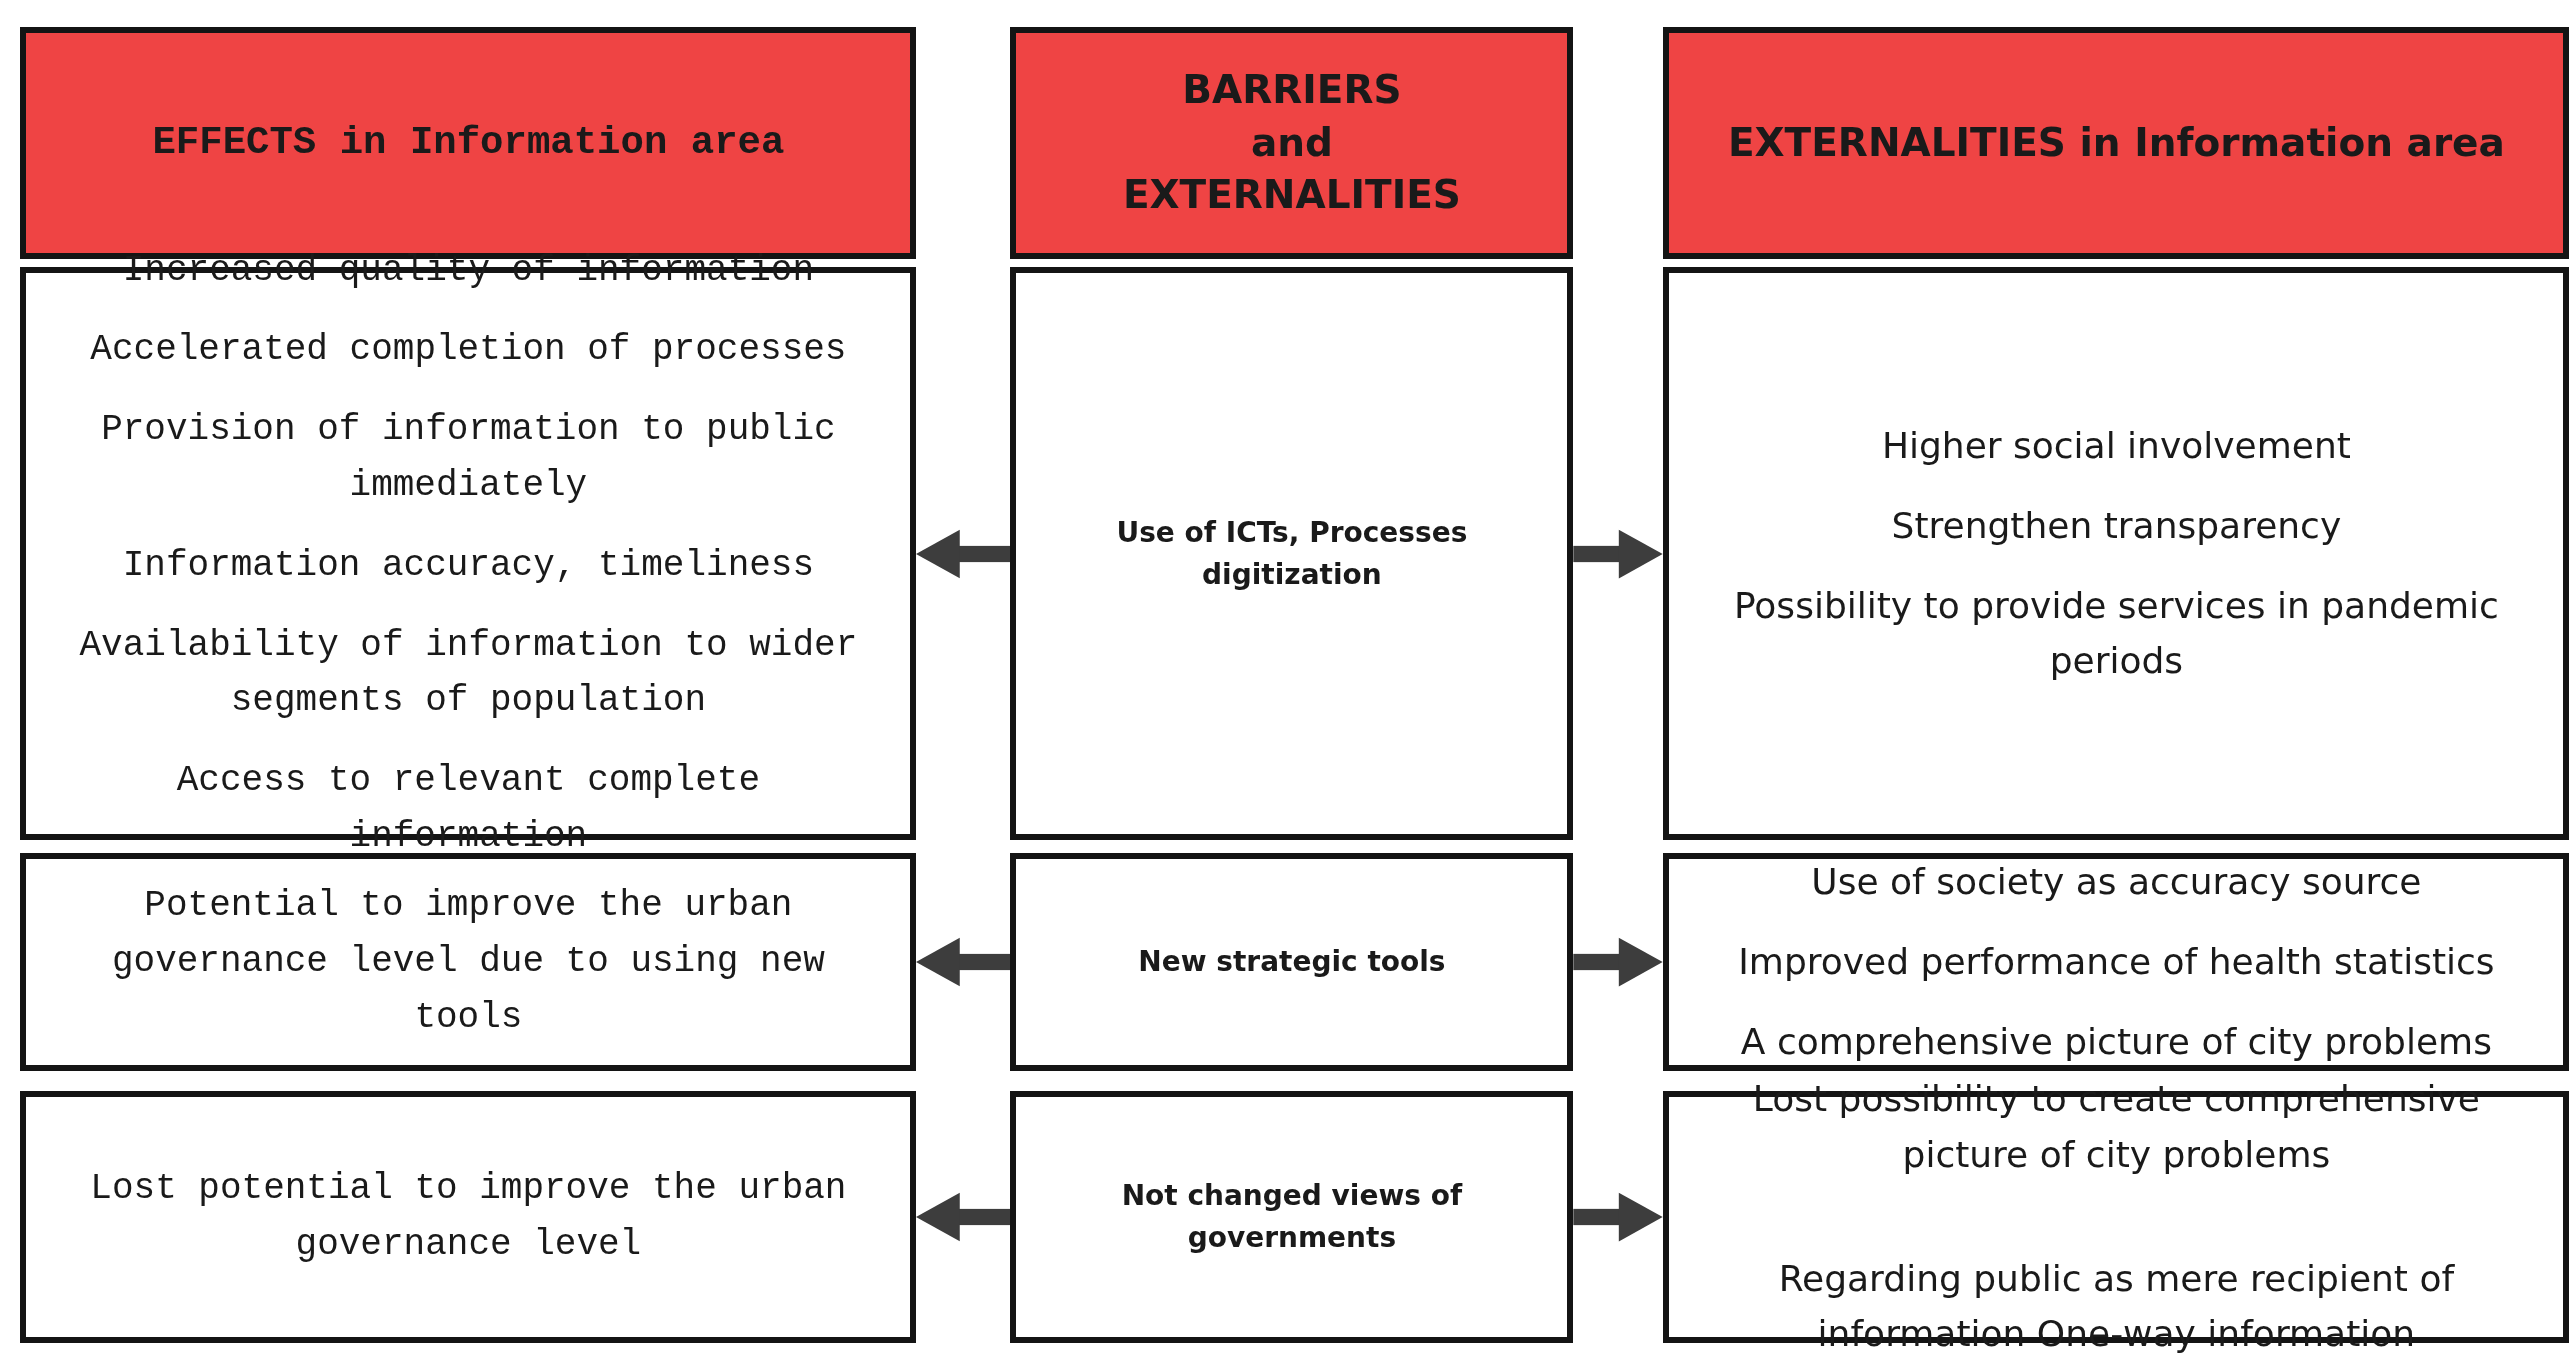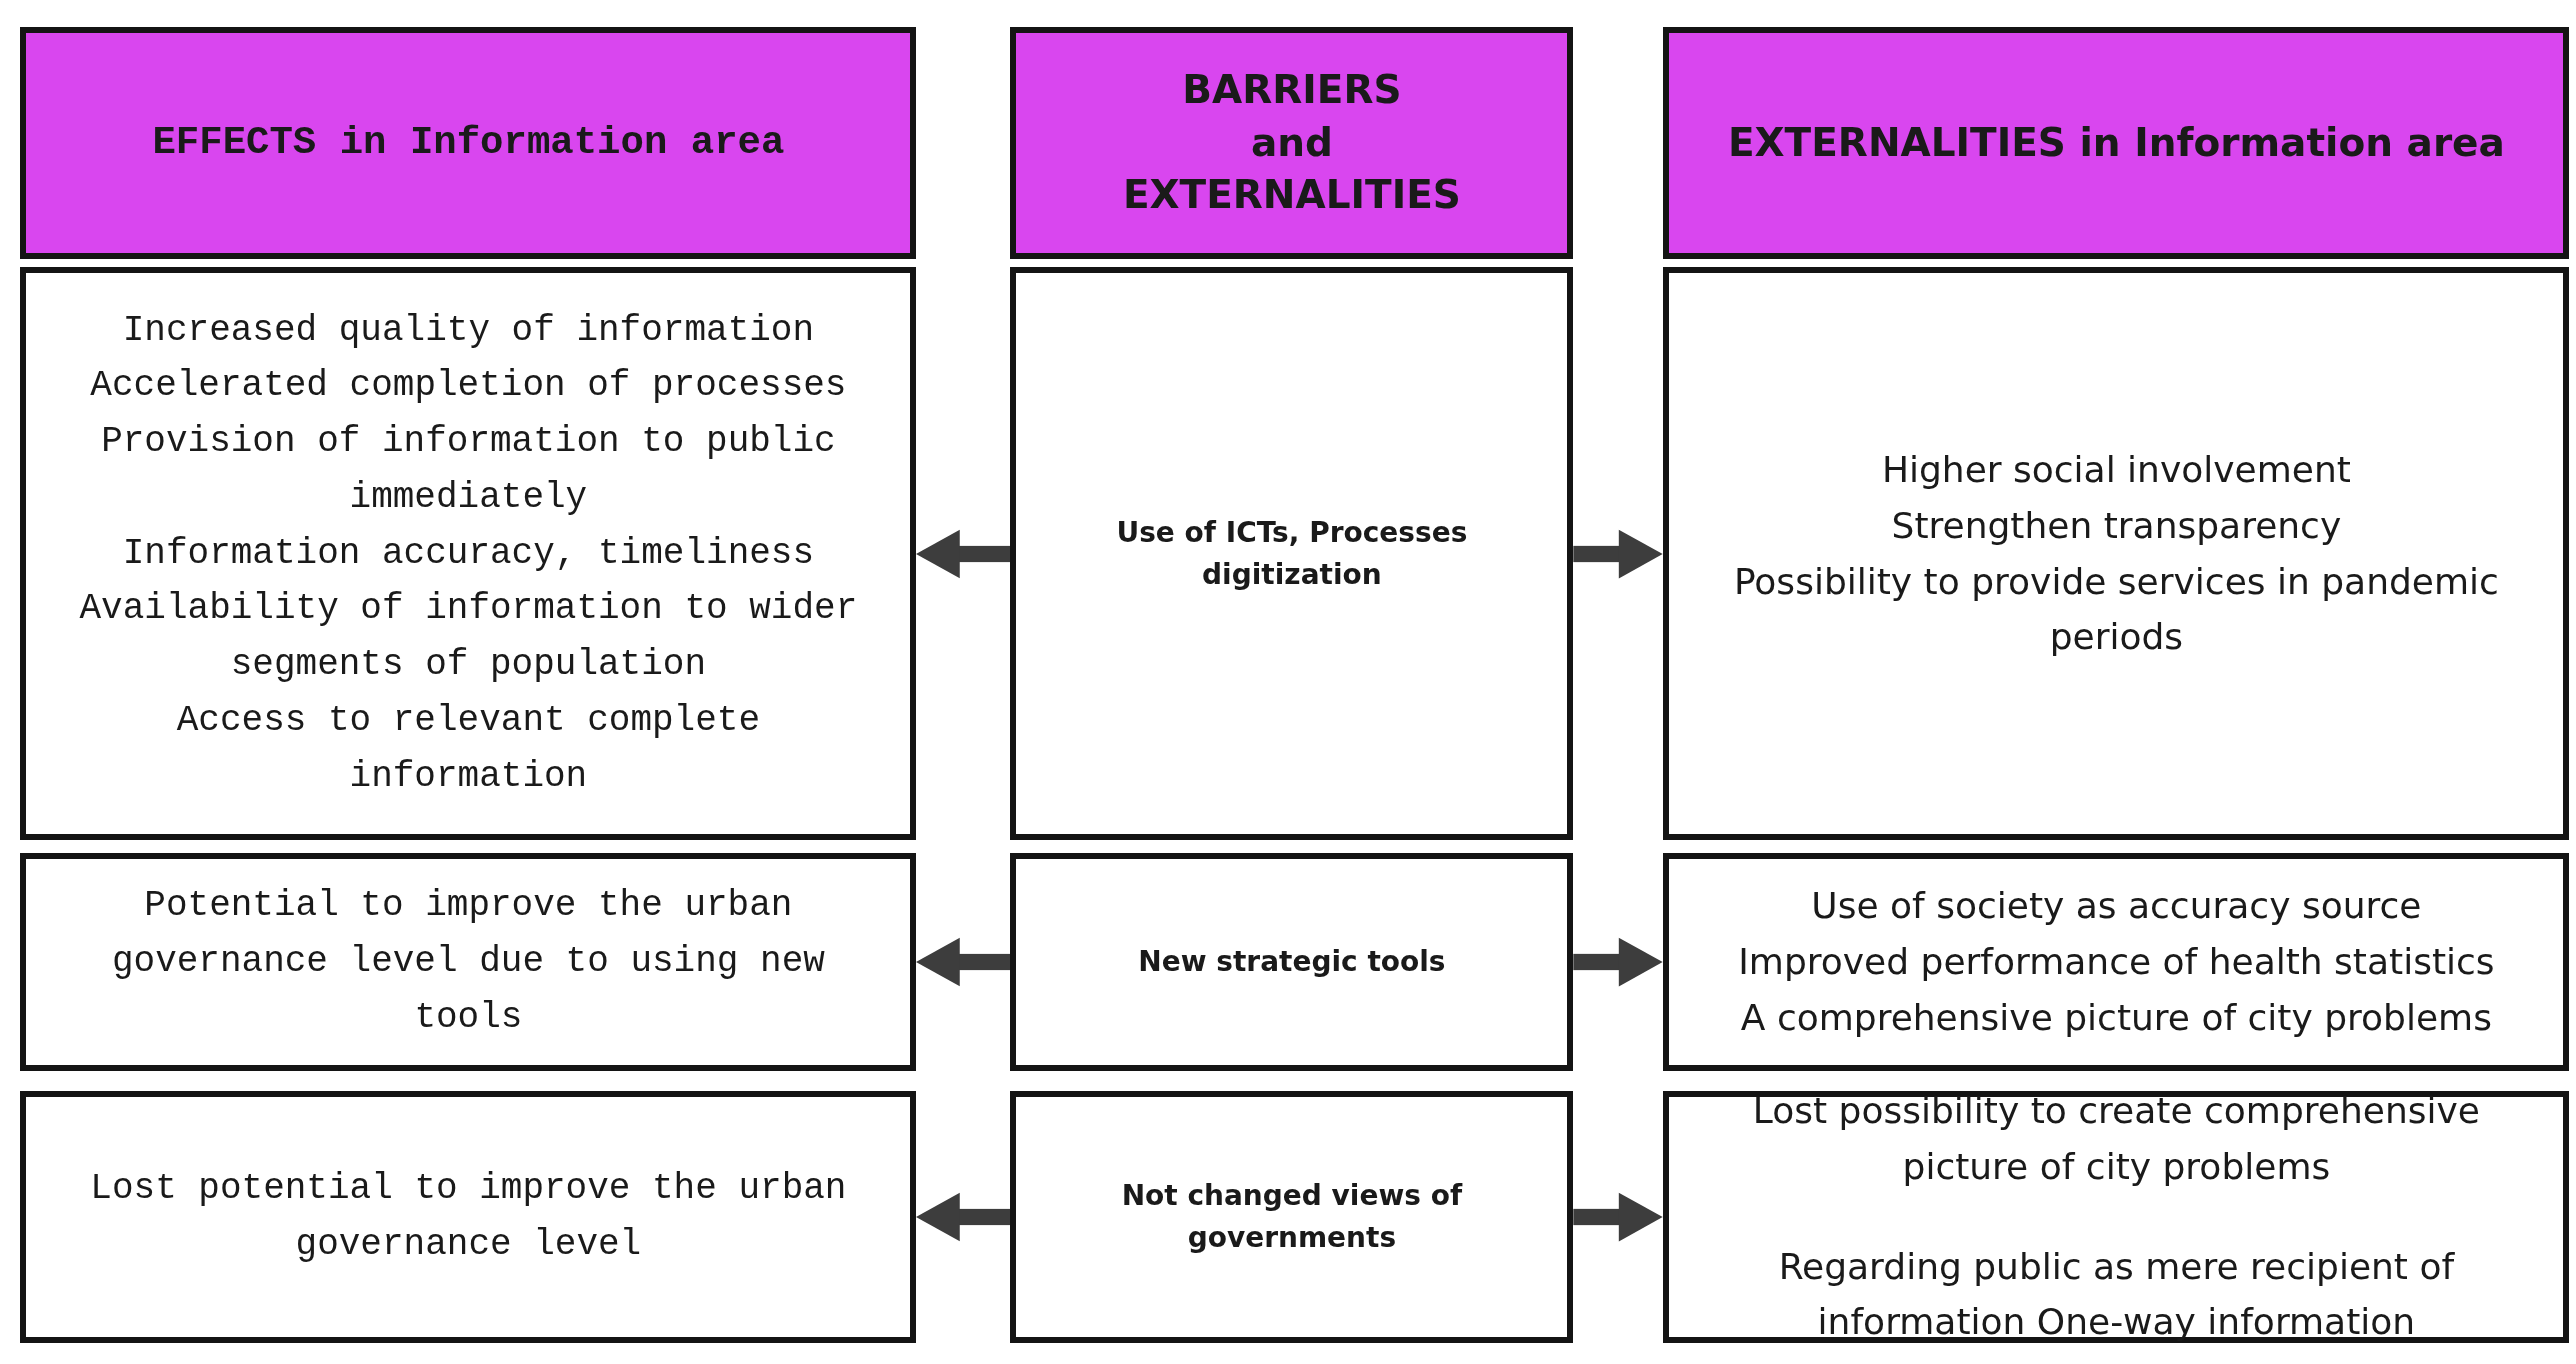--- a/index.html
+++ b/index.html
@@ -20,27 +20,27 @@
   .box{
     box-sizing:border-box;
     border:6.5px solid #141414;
     background:#ffffff;
     display:flex;flex-direction:column;
     align-items:center;justify-content:center;
     text-align:center;
     padding:6.5px 16.3px;
   }
   .hdr{
-    background:#d946ef;
+    background:#ef4444;
     font-weight:700;
     font-size:39px;
     line-height:1.35;
   }
   .body-cell{font-size:36px;line-height:1.55;}
-  .body-cell p{margin:0 auto;}
+  .body-cell p{margin:12px auto;}
   .mid{font-weight:700;font-size:28px;line-height:1.5;}
   .cL p{max-width:806px;}
   .cM p{max-width:521px;}
   .cR p{max-width:847px;}
   .gut{
     display:flex;align-items:center;justify-content:center;
   }
   .gut svg{display:block;}
   .arrow-fill{fill:#3d3d3d;}
   

